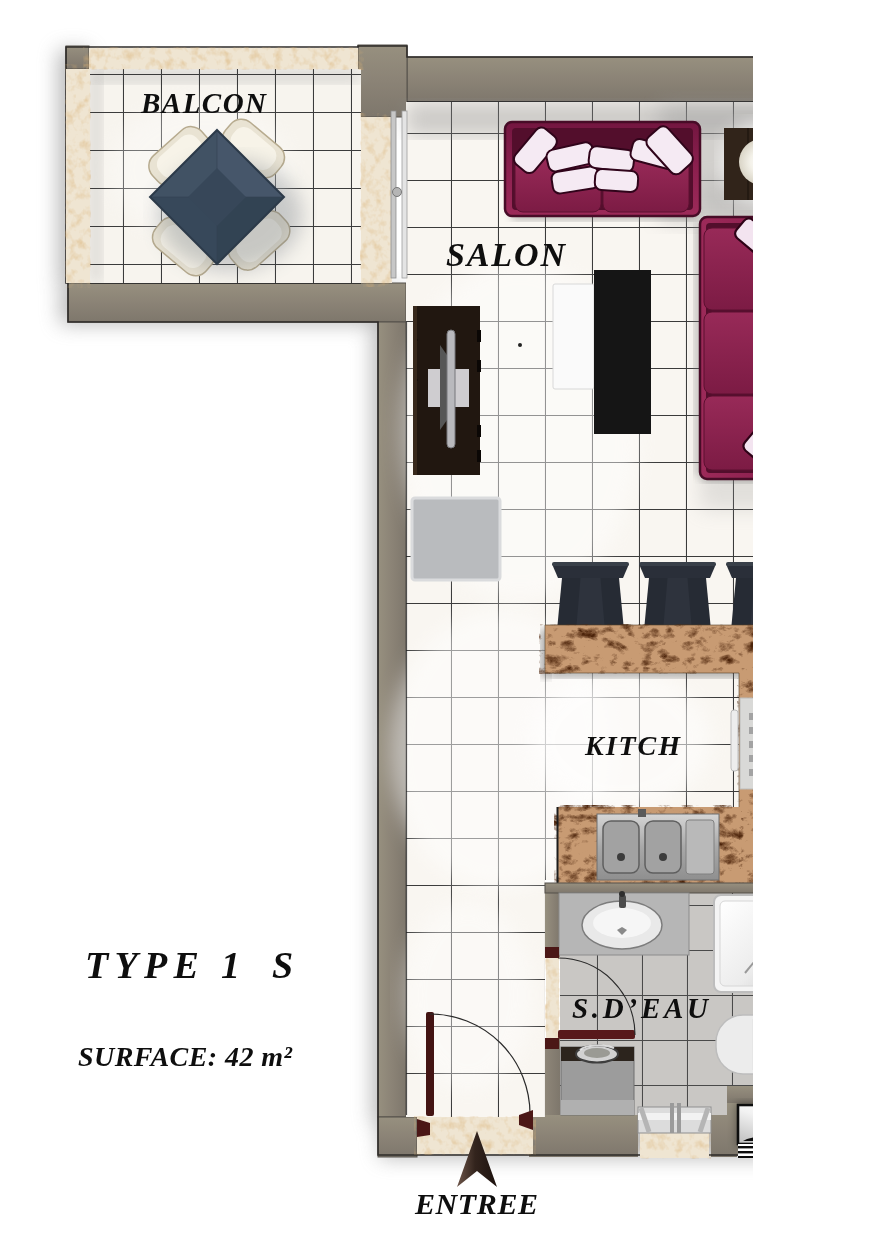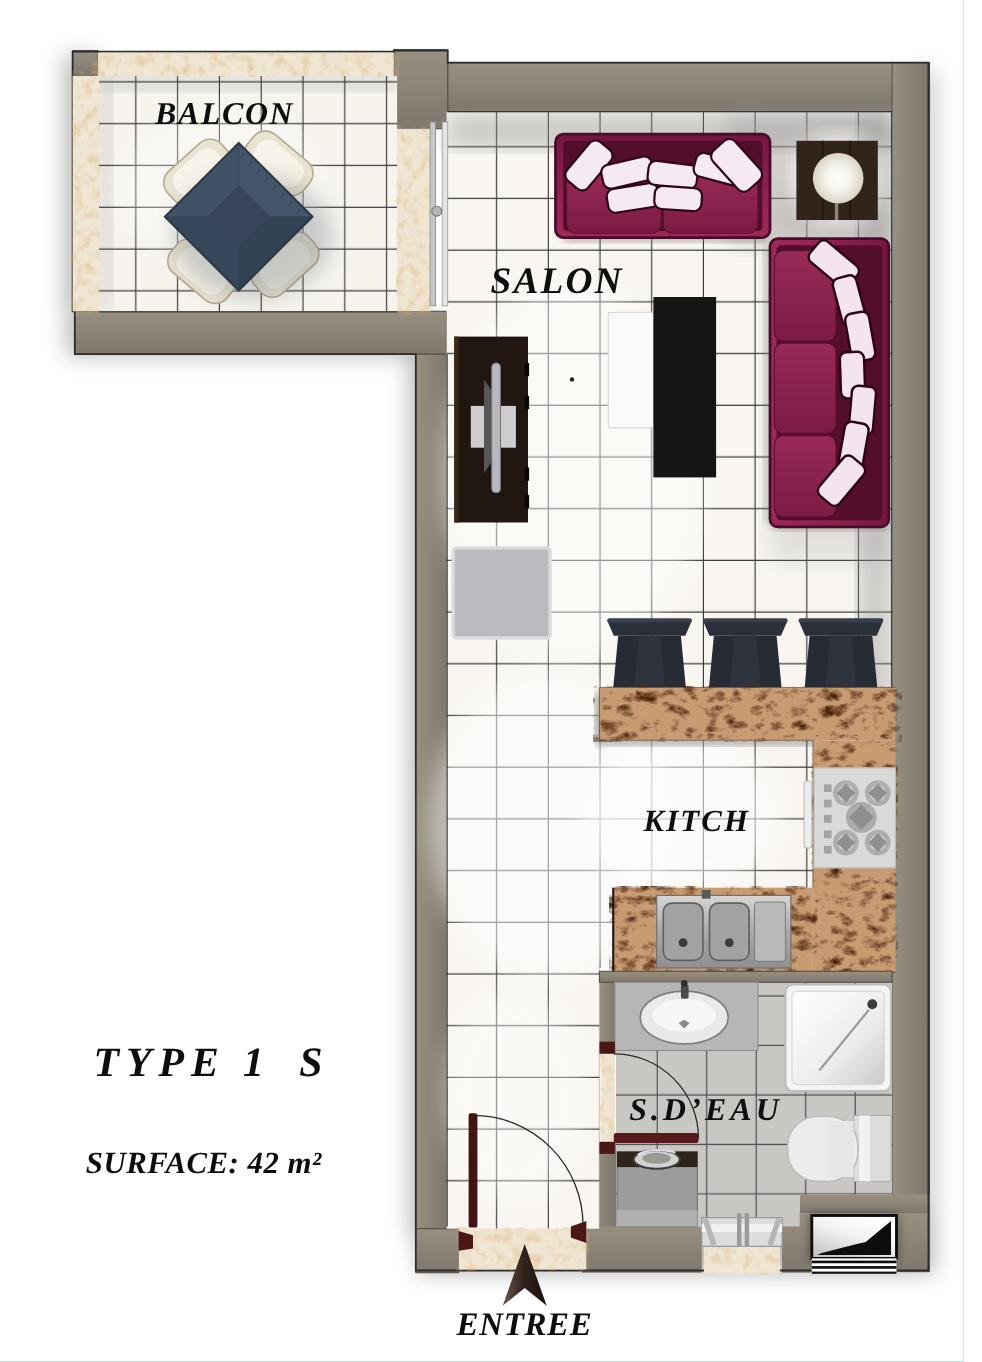--- a/index.html
+++ b/index.html
@@ -1,16 +1,16 @@
 <!DOCTYPE html>
 <html><head>
 <meta charset="utf-8">
 <style>
 html,body{margin:0;padding:0;background:#fff;}
-#page{position:relative;width:876px;height:1238px;background:#14b8a6;overflow:hidden;
+#page{position:relative;width:753px;height:1238px;background:#a21caf;overflow:hidden;
 font-family:"Liberation Serif",serif;}
 svg{position:absolute;left:0;top:0;}
 text{font-family:"Liberation Serif",serif;font-style:italic;font-weight:bold;fill:#0e0e0e;}
 </style>
 </head>
 <body>
 <div id="page">
 <svg width="893" height="1238" viewBox="0 0 893 1238">
 <defs>
 <linearGradient id="wallV" x1="0" y1="0" x2="0" y2="1">

